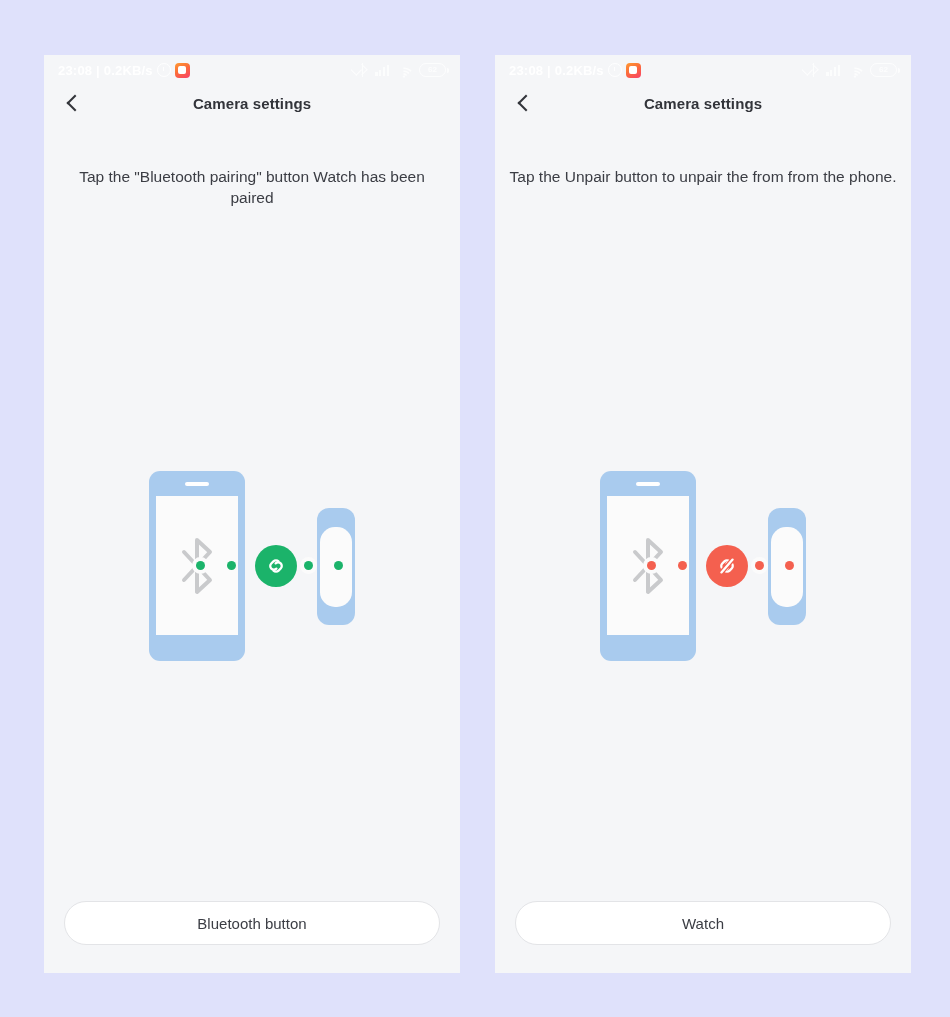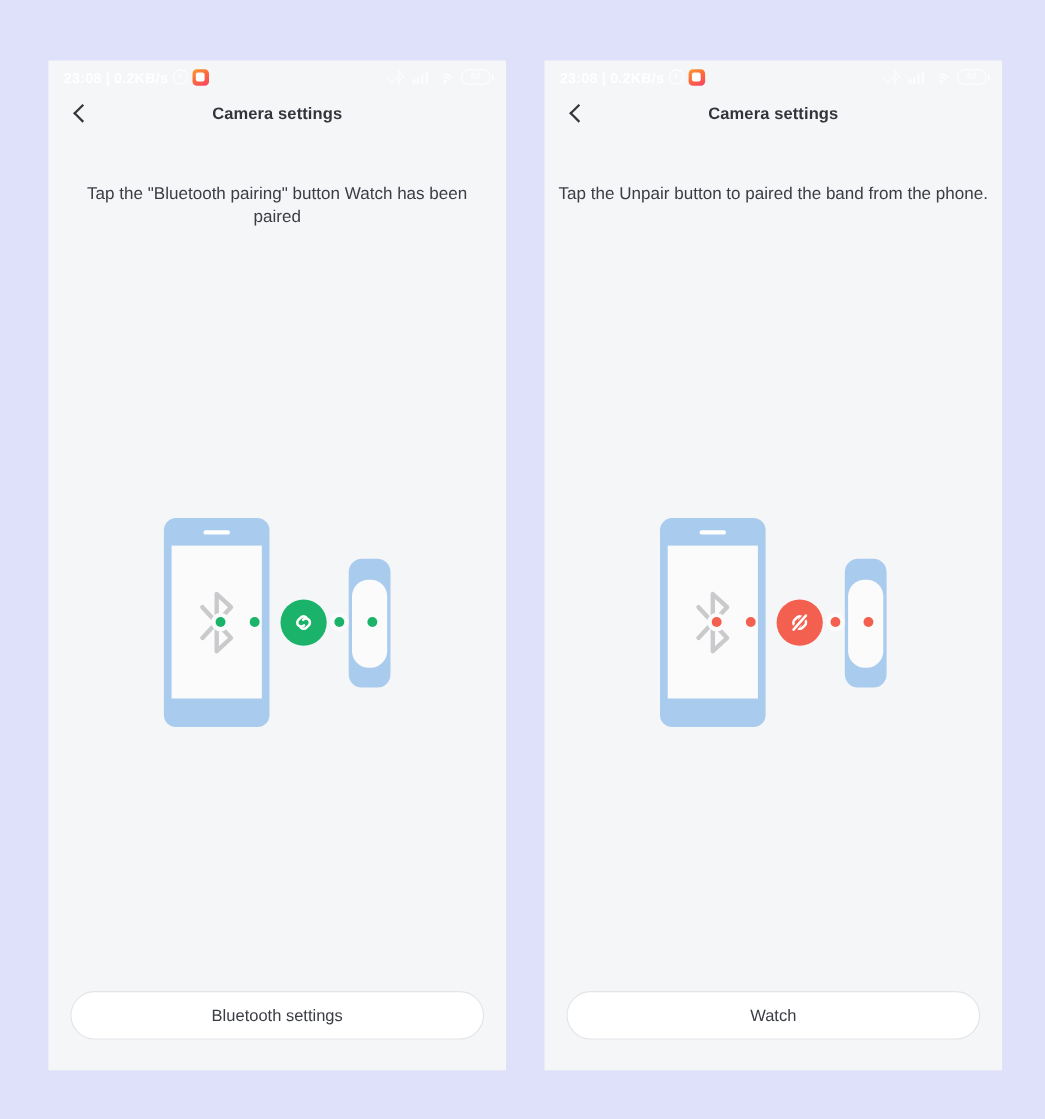--- a/index.html
+++ b/index.html
@@ -394,21 +394,21 @@
         </div>
 
         <div class="dot halo d1" style="background:#1bb36a;"></div>
         <div class="dot d2" style="background:#1bb36a;"></div>
         <div class="dot halo d3" style="background:#1bb36a;"></div>
         <div class="dot halo d4" style="background:#1bb36a;"></div>
 
       </div>
     </div>
 
-    <div class="action-btn">Bluetooth settings</div>
+    <div class="action-btn">Bluetooth button</div>
   </div>
 
   <div class="phone-panel right">
 
     <div class="statusbar">
       <div class="status-left">
         <span class="status-clock">23:08 | 0.2KB/s</span>
         <span class="alarm-icon"></span>
         <span class="app-icon"></span>
       </div>
@@ -436,21 +436,21 @@
       </div>
     </div>
 
     <div class="titlebar">
       <div class="back-btn">
           <i></i>
         </div>
       <div class="title-text">Camera settings</div>
     </div>
 
-    <div class="instruction">Tap the Unpair button to paired the band from the phone.</div>
+    <div class="instruction">Tap the Unpair button to unpair the from from the phone.</div>
 
     <div class="illustration-wrap">
       <div class="illustration" style="width:206px;height:206px;">
 
         <div class="phone-graphic">
           <div class="notch"></div>
           <div class="screen">
             <svg class="bt-big" viewBox="0 0 42 60">
               <path d="M8 16 L34 44 L21 56 L21 4 L34 16 L8 44" fill="none" stroke="#c9cacc" stroke-width="4" stroke-linejoin="round" stroke-linecap="round"></path>
             </svg>

